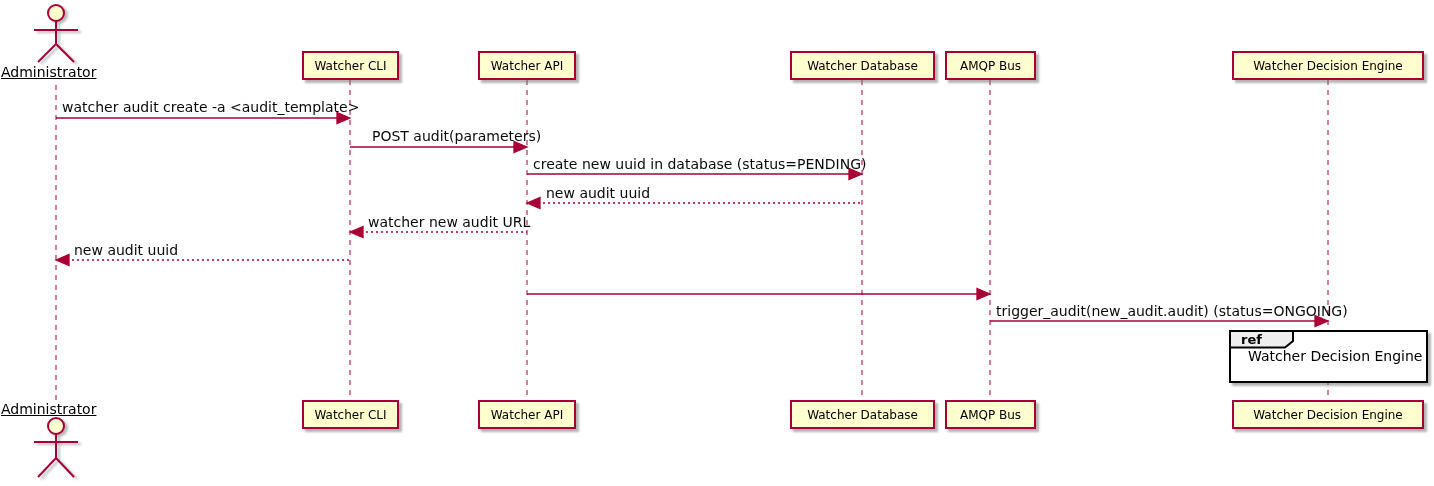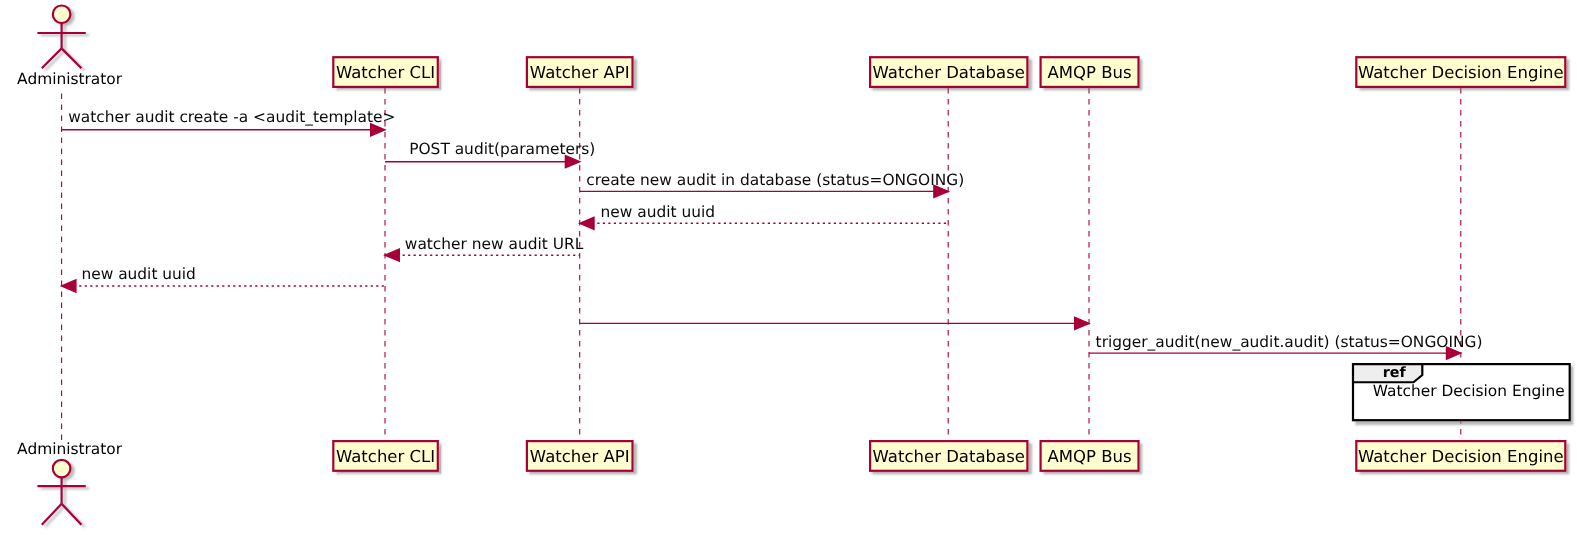--- a/index.html
+++ b/index.html
@@ -13,53 +13,54 @@
   }
   #wires{position:absolute;left:0;top:0;z-index:1;}
   .participant{
     position:absolute;
     box-sizing:border-box;
     height:29px;
     background:#FEFECE;
     border:2px solid #A80036;
     box-shadow:3px 3px 2px rgba(120,120,120,0.55);
     display:flex;align-items:center;justify-content:center;
-    font-size:15px;
+    font-size:12px;
     white-space:nowrap;
     z-index:2;
   }
   .msg-label{
     position:absolute;
     font-size:14px;
     line-height:15px;
     white-space:nowrap;
     z-index:2;
     color:#0a0a0a;
   }
   .actor-label{
     position:absolute;
     width:110px;
-    text-align:right;
+    text-align:left;
     font-size:14px;
     z-index:2;
+    text-decoration:underline;
   }
   .refbox{
     position:absolute;
     left:1229px;top:330px;
     box-sizing:border-box;
     width:199px;height:53px;
     background:#ffffff;
     border:2px solid #000000;
     box-shadow:3px 3px 2px rgba(120,120,120,0.55);
     z-index:3;
   }
   .ref-pentagon{position:absolute;left:-2px;top:-2px;z-index:4;}
   .ref-keyword{
     position:absolute;left:10px;top:0px;
-    font-size:13px;font-weight:bold;z-index:5;margin-left:16px;
+    font-size:13px;font-weight:bold;z-index:5;
   }
   .ref-body{
     position:absolute;left:17px;top:16px;
     font-size:14px;line-height:16.5px;z-index:5;
     white-space:nowrap;
   }
   .actor-shadow{filter:drop-shadow(3px 2px 1px rgba(120,120,120,0.5));}
 </style>
 </head>
 <body>
@@ -131,21 +132,21 @@
   <div class="participant" style="left:1232px;top:51px;width:192px;">Watcher Decision Engine</div>
 
   <div class="participant" style="left:302px;top:400px;width:97px;">Watcher CLI</div>
   <div class="participant" style="left:478px;top:400px;width:98px;">Watcher API</div>
   <div class="participant" style="left:790px;top:400px;width:145px;">Watcher Database</div>
   <div class="participant" style="left:945px;top:400px;width:91px;">AMQP Bus</div>
   <div class="participant" style="left:1232px;top:400px;width:192px;">Watcher Decision Engine</div>
 
   <div class="msg-label" style="left:62px;top:100px;">watcher audit create -a &lt;audit_template&gt;</div>
   <div class="msg-label" style="left:372px;top:129px;">POST audit(parameters)</div>
-  <div class="msg-label" style="left:533px;top:157px;">create new audit in database (status=ONGOING)</div>
+  <div class="msg-label" style="left:533px;top:157px;">create new uuid in database (status=PENDING)</div>
   <div class="msg-label" style="left:546px;top:186px;">new audit uuid</div>
   <div class="msg-label" style="left:368px;top:215px;">watcher new audit URL</div>
   <div class="msg-label" style="left:74px;top:243px;">new audit uuid</div>
   <div class="msg-label" style="left:996px;top:304px;">trigger_audit(new_audit.audit) (status=ONGOING)</div>
 
   <div class="refbox">
     <svg class="ref-pentagon" width="68" height="19" viewBox="0 0 68 19">
       <path d="M1,1 H64 V11 L56,17.5 H1 Z" fill="#EEEEEE" stroke="#000000" stroke-width="2"></path>
     </svg>
     <div class="ref-keyword">ref</div>

